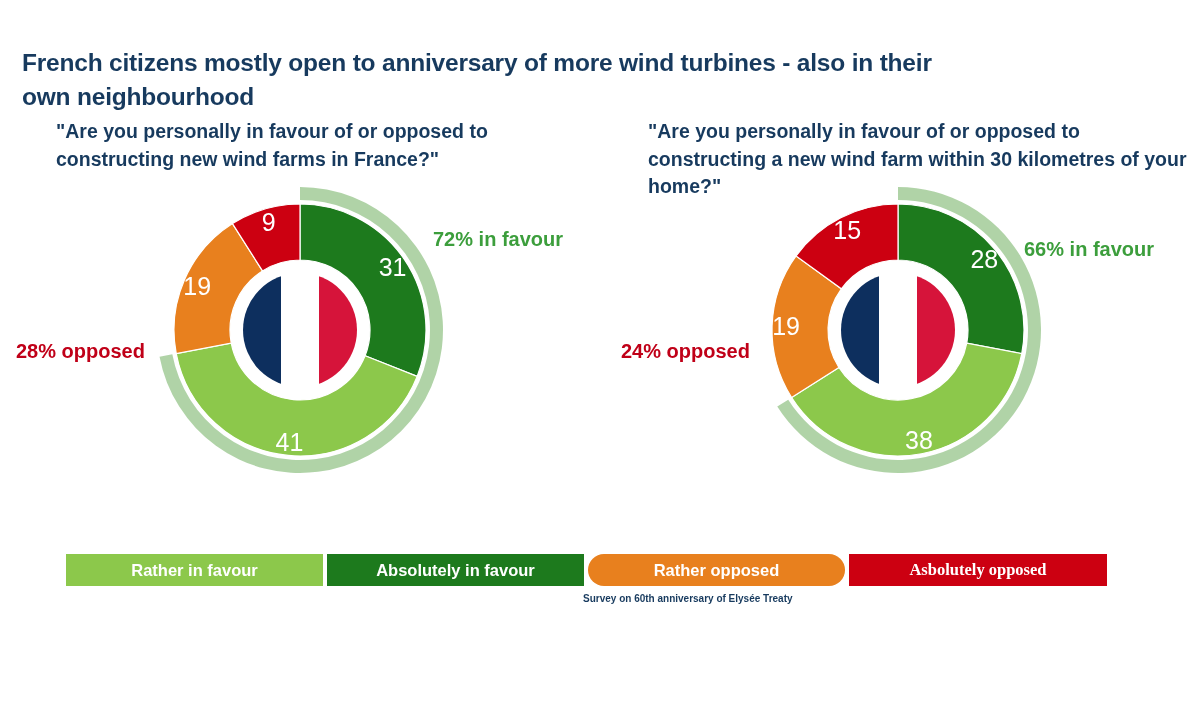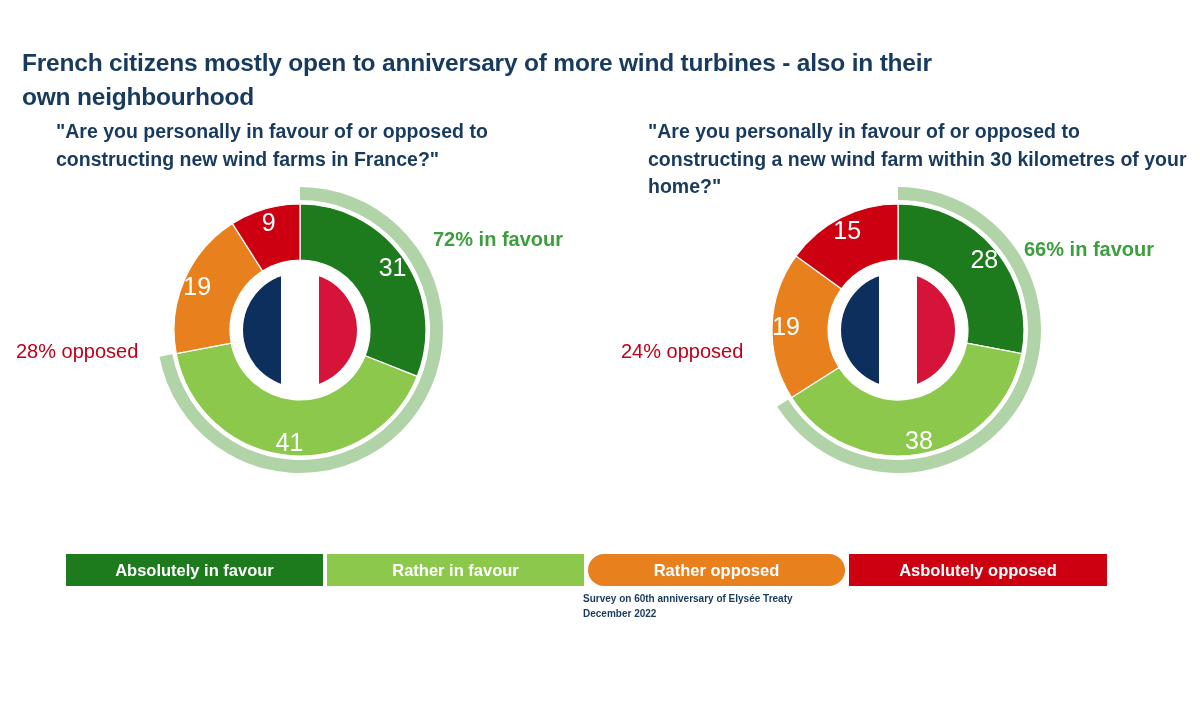--- a/index.html
+++ b/index.html
@@ -70,21 +70,21 @@
   .favour-label {
     position: absolute;
     font-size: 20px;
     font-weight: bold;
     color: #3c9e3c;
     white-space: nowrap;
   }
   .opposed-label {
     position: absolute;
     font-size: 20px;
-    font-weight: normal;
+    font-weight: bold;
     color: #c00018;
     white-space: nowrap;
   }
   #panel-left  .favour-label  { left: 413px; top: 110px; text-align: center; }
   #panel-left  .opposed-label { left: -4px;  top: 222px; }
   #panel-right .favour-label  { left: 404px; top: 120px; text-align: center; }
   #panel-right .opposed-label { left: 1px;   top: 222px; }
 
   
   #legend {
@@ -99,21 +99,21 @@
     height: 32px;
     display: flex;
     align-items: center;
     justify-content: center;
     color: #ffffff;
     font-size: 16.5px;
     font-weight: bold;
     margin-right: 4px;
     white-space: nowrap;
   }
-  .legend-item:last-child { margin-right: 0; }
+  .legend-item:last-child { margin-right: 0; font-family: Liberation Serif, serif; }
   .legend-item.i0 { width: 257px; }
   .legend-item.i1 { width: 257px; }
   .legend-item.i2 { width: 257px; border-radius: 16px; }
   .legend-item.i3 { width: 258px; }
 
   
   #source-block {
     position: absolute;
     left: 583px;
     top: 591px;
@@ -210,30 +210,29 @@
           <rect x="169" y="93" width="39" height="114" fill="#d6143a"></rect>
         </g>
       </svg>
   </div>
 
   <div class="favour-label">66% in favour</div>
   <div class="opposed-label">24% opposed</div>
 </div>
 
 <div id="legend">
+  <div class="legend-item i1" style="background: rgb(140, 200, 75);">
+    <span>Rather in favour</span>
+  </div>
   <div class="legend-item i0" style="background: rgb(29, 122, 29);">
     <span>Absolutely in favour</span>
   </div>
-  <div class="legend-item i1" style="background: rgb(140, 200, 75);">
-    <span>Rather in favour</span>
-  </div>
   <div class="legend-item i2" style="background: rgb(232, 128, 30);">
     <span>Rather opposed</span>
   </div>
   <div class="legend-item i3" style="background: rgb(204, 0, 17);">
     <span>Asbolutely opposed</span>
   </div>
 </div>
 
 <div id="source-block">
   <div>Survey on 60th anniversary of Elysée Treaty</div>
-  <div>December 2022</div>
 </div>
 
 </body></html>

